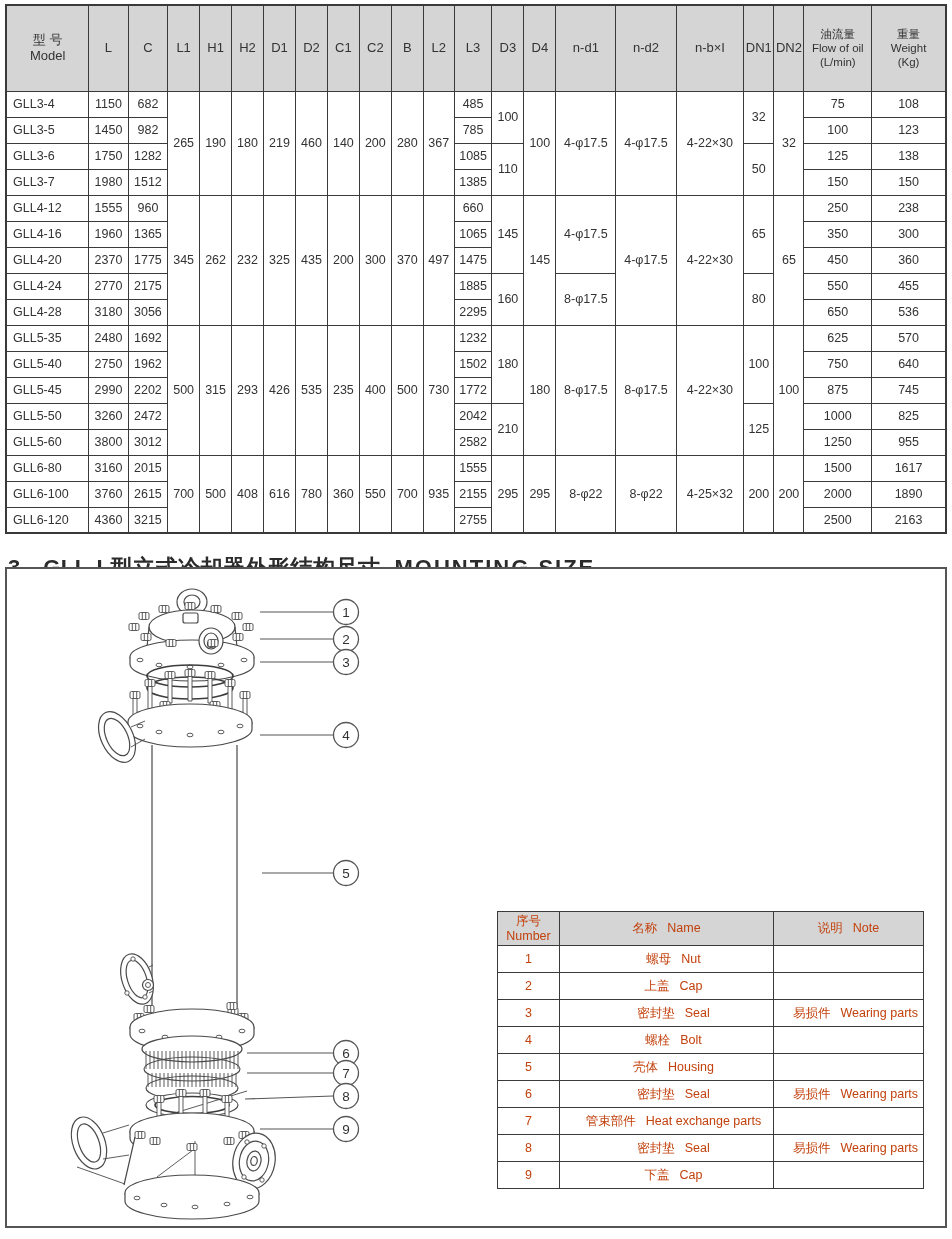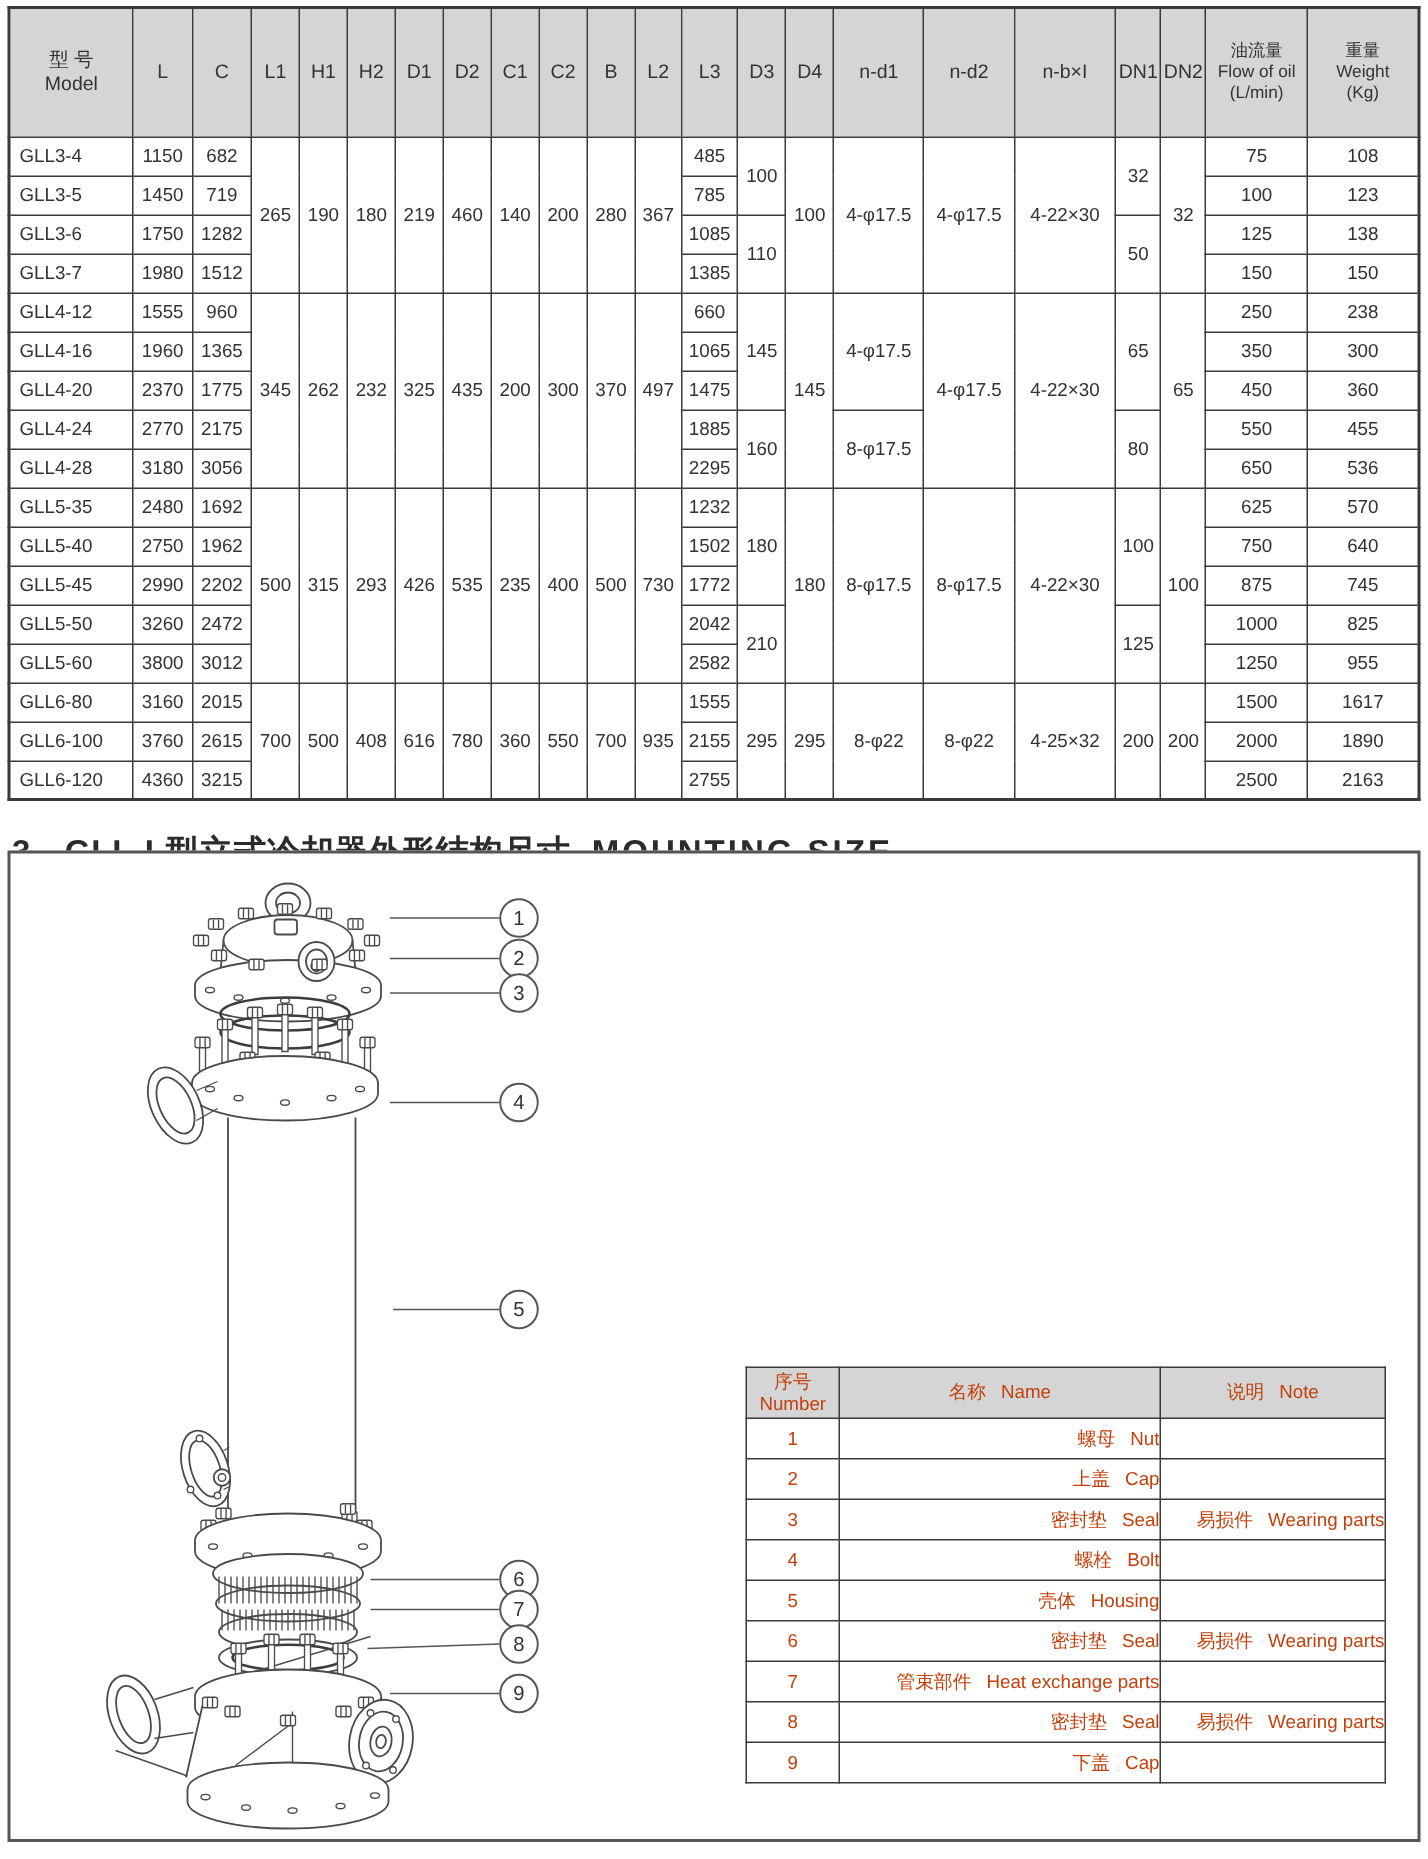--- a/index.html
+++ b/index.html
@@ -32,21 +32,21 @@
   .seal{stroke:#3c3c3c;stroke-width:1.7;fill:none;}
 
   
   .parts{position:absolute;left:490px;top:342px;width:426px;border-collapse:collapse;table-layout:fixed;
         border:1.5px solid #3a3a3a;font-size:12.5px;color:#c2410c;}
   .parts th,.parts td{border:1px solid #3a3a3a;vertical-align:middle;padding:0;overflow:hidden;white-space:nowrap;}
   .parts thead tr{height:34px;}
   .parts tbody tr{height:27px;}
   .parts th{background:#d5d5d5;font-weight:normal;text-align:center;font-size:12.5px;line-height:1.15;}
   .parts td.num{text-align:center;}
-  .parts td.nm,.parts td.nt{text-align:right;padding-left:14px;}
+  .parts td.nm,.parts td.nt{text-align:center;padding-left:14px;}
   .parts .en{margin-left:10px;}
 </style>
 </head>
 <body>
 
 <table id="dims" class="dims">
   <colgroup>
     <col style="width:8.8%">
       <col style="width:4.2%">
       <col style="width:4.2%">
@@ -166,21 +166,21 @@
         <td rowspan="4">4-φ17.5</td>
         <td rowspan="4">4-22×30</td>
         <td rowspan="2">32</td>
         <td rowspan="4">32</td>
         <td>75</td>
         <td>108</td>
       </tr>
       <tr>
         <td class="model">GLL3-5</td>
         <td>1450</td>
-        <td>719</td>
+        <td>982</td>
         <td>785</td>
         <td>100</td>
         <td>123</td>
       </tr>
       <tr>
         <td class="model">GLL3-6</td>
         <td>1750</td>
         <td>1282</td>
         <td>1085</td>
         <td rowspan="2">110</td>

